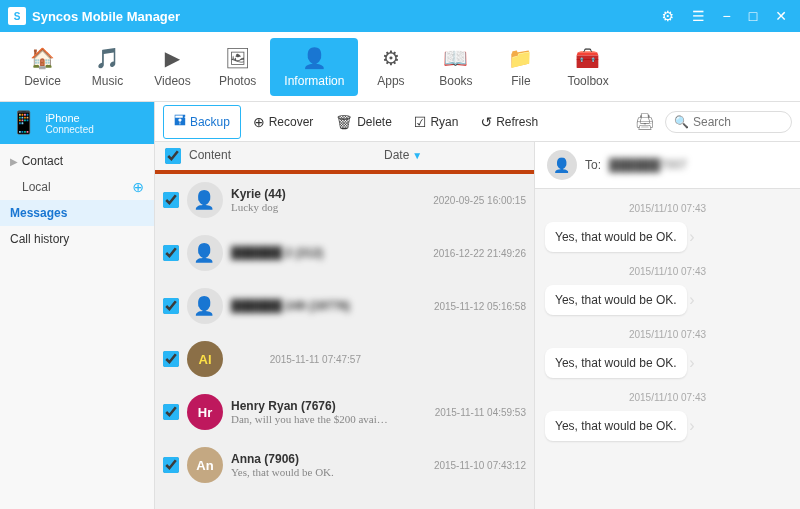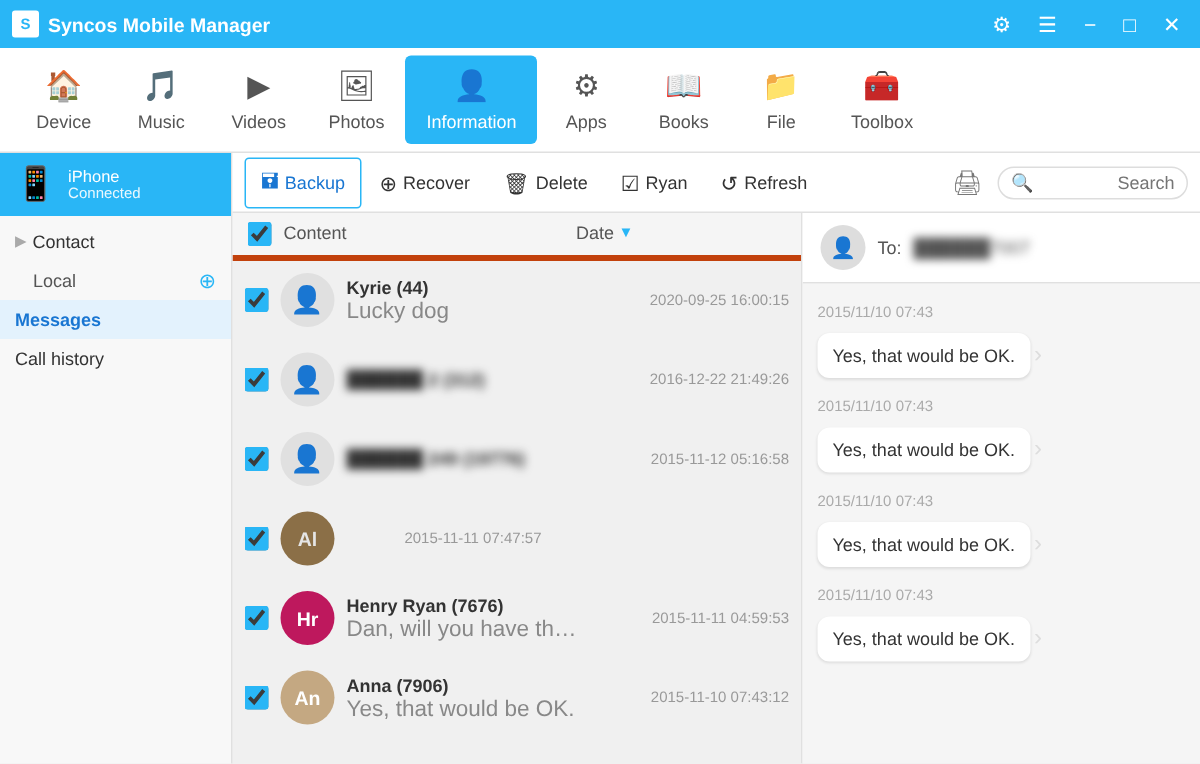--- a/index.html
+++ b/index.html
@@ -152,21 +152,20 @@
       padding: 3px 8px;
       gap: 4px;
       background: white;
     }
     .search-box input {
       border: none;
       outline: none;
       font-size: 12px;
       width: 90px;
       color: #aaa;
-      text-align: right;
     }
 
     
     .content-split {
       flex: 1;
       display: flex;
       overflow: hidden;
     }
 
     
@@ -208,21 +207,21 @@
       display: flex;
       align-items: center;
       justify-content: center;
       font-size: 16px;
       color: #888;
       flex-shrink: 0;
       overflow: hidden;
     }
     .msg-info { flex: 1; min-width: 0; }
     .msg-name { font-size: 12px; font-weight: 600; color: #333; white-space: nowrap; overflow: hidden; text-overflow: ellipsis; }
-    .msg-preview { font-size: 15px; color: #888; white-space: nowrap; overflow: hidden; text-overflow: ellipsis; }
+    .msg-preview { font-size: 11px; color: #888; white-space: nowrap; overflow: hidden; text-overflow: ellipsis; font-family: Liberation Serif, serif; }
     .msg-date { font-size: 10px; color: #999; width: 130px; text-align: right; flex-shrink: 0; }
 
     .list-footer {
       background: #f5f5f5;
       border-top: 1px solid #e0e0e0;
       padding: 6px 10px;
       font-size: 12px;
       color: #777;
       text-align: center;
     }
@@ -251,21 +250,21 @@
       border-radius: 50%;
       background: #ddd;
       display: flex;
       align-items: center;
       justify-content: center;
       font-size: 14px;
       color: #999;
     }
     .chat-messages { flex: 1; overflow-y: auto; padding: 10px; display: flex; flex-direction: column; gap: 10px; }
     .chat-msg-group { display: flex; flex-direction: column; gap: 4px; }
-    .chat-timestamp { font-size: 10px; color: #aaa; text-align: left; margin: 4px 0; }
+    .chat-timestamp { font-size: 10px; color: #aaa; text-align: center; margin: 4px 0; }
     .chat-bubble {
       background: white;
       border-radius: 8px;
       padding: 8px 10px;
       font-size: 12px;
       color: #333;
       max-width: 85%;
       align-self: flex-start;
       position: relative;
       box-shadow: 0 1px 2px rgba(0,0,0,0.1);
@@ -441,21 +440,21 @@
           </div>
           <div class="msg-info">
             <div class="msg-name blurred">██████ 249 (19776)</div>
             <div class="msg-preview"></div>
           </div>
           <div class="msg-date">2015-11-12 05:16:58</div>
         </div>
 
         <div class="message-item">
           <input type="checkbox" class="msg-checkbox" checked="" style="">
-          <div class="msg-avatar" style="background:#8B6F47; color:#e5e5e5; font-weight:bold; font-size:13px;">Al</div>
+          <div class="msg-avatar" style="background:#8B6F47; color:#fde047; font-weight:bold; font-size:13px;">Al</div>
           <div class="msg-date">2015-11-11 07:47:57</div>
         </div>
 
         <div class="message-item">
           <input type="checkbox" class="msg-checkbox" checked="" style="">
           <div class="msg-avatar" style="background:#be185d; color:white; font-weight:bold; font-size:13px;">Hr</div>
           <div class="msg-info">
             <div class="msg-name">Henry Ryan (7676)</div>
             <div class="msg-preview">Dan, will you have the $200 available for me...</div>
           </div>

